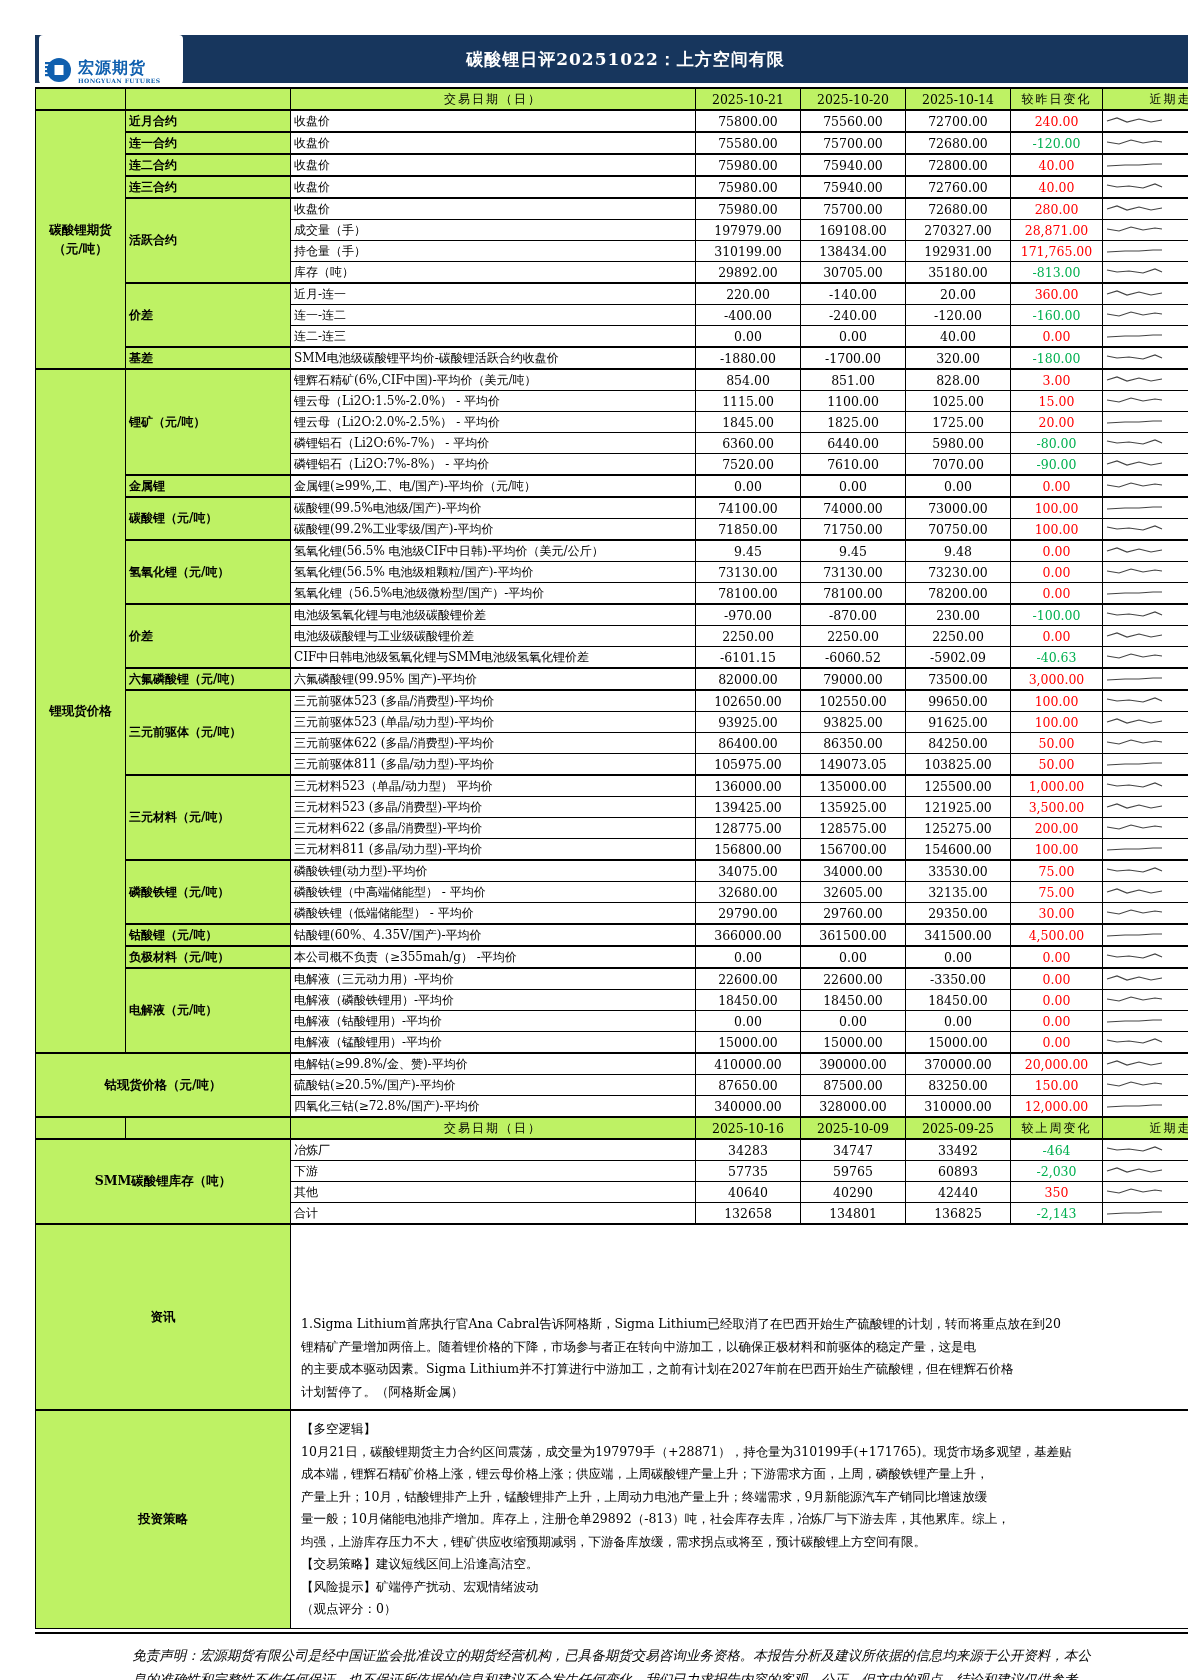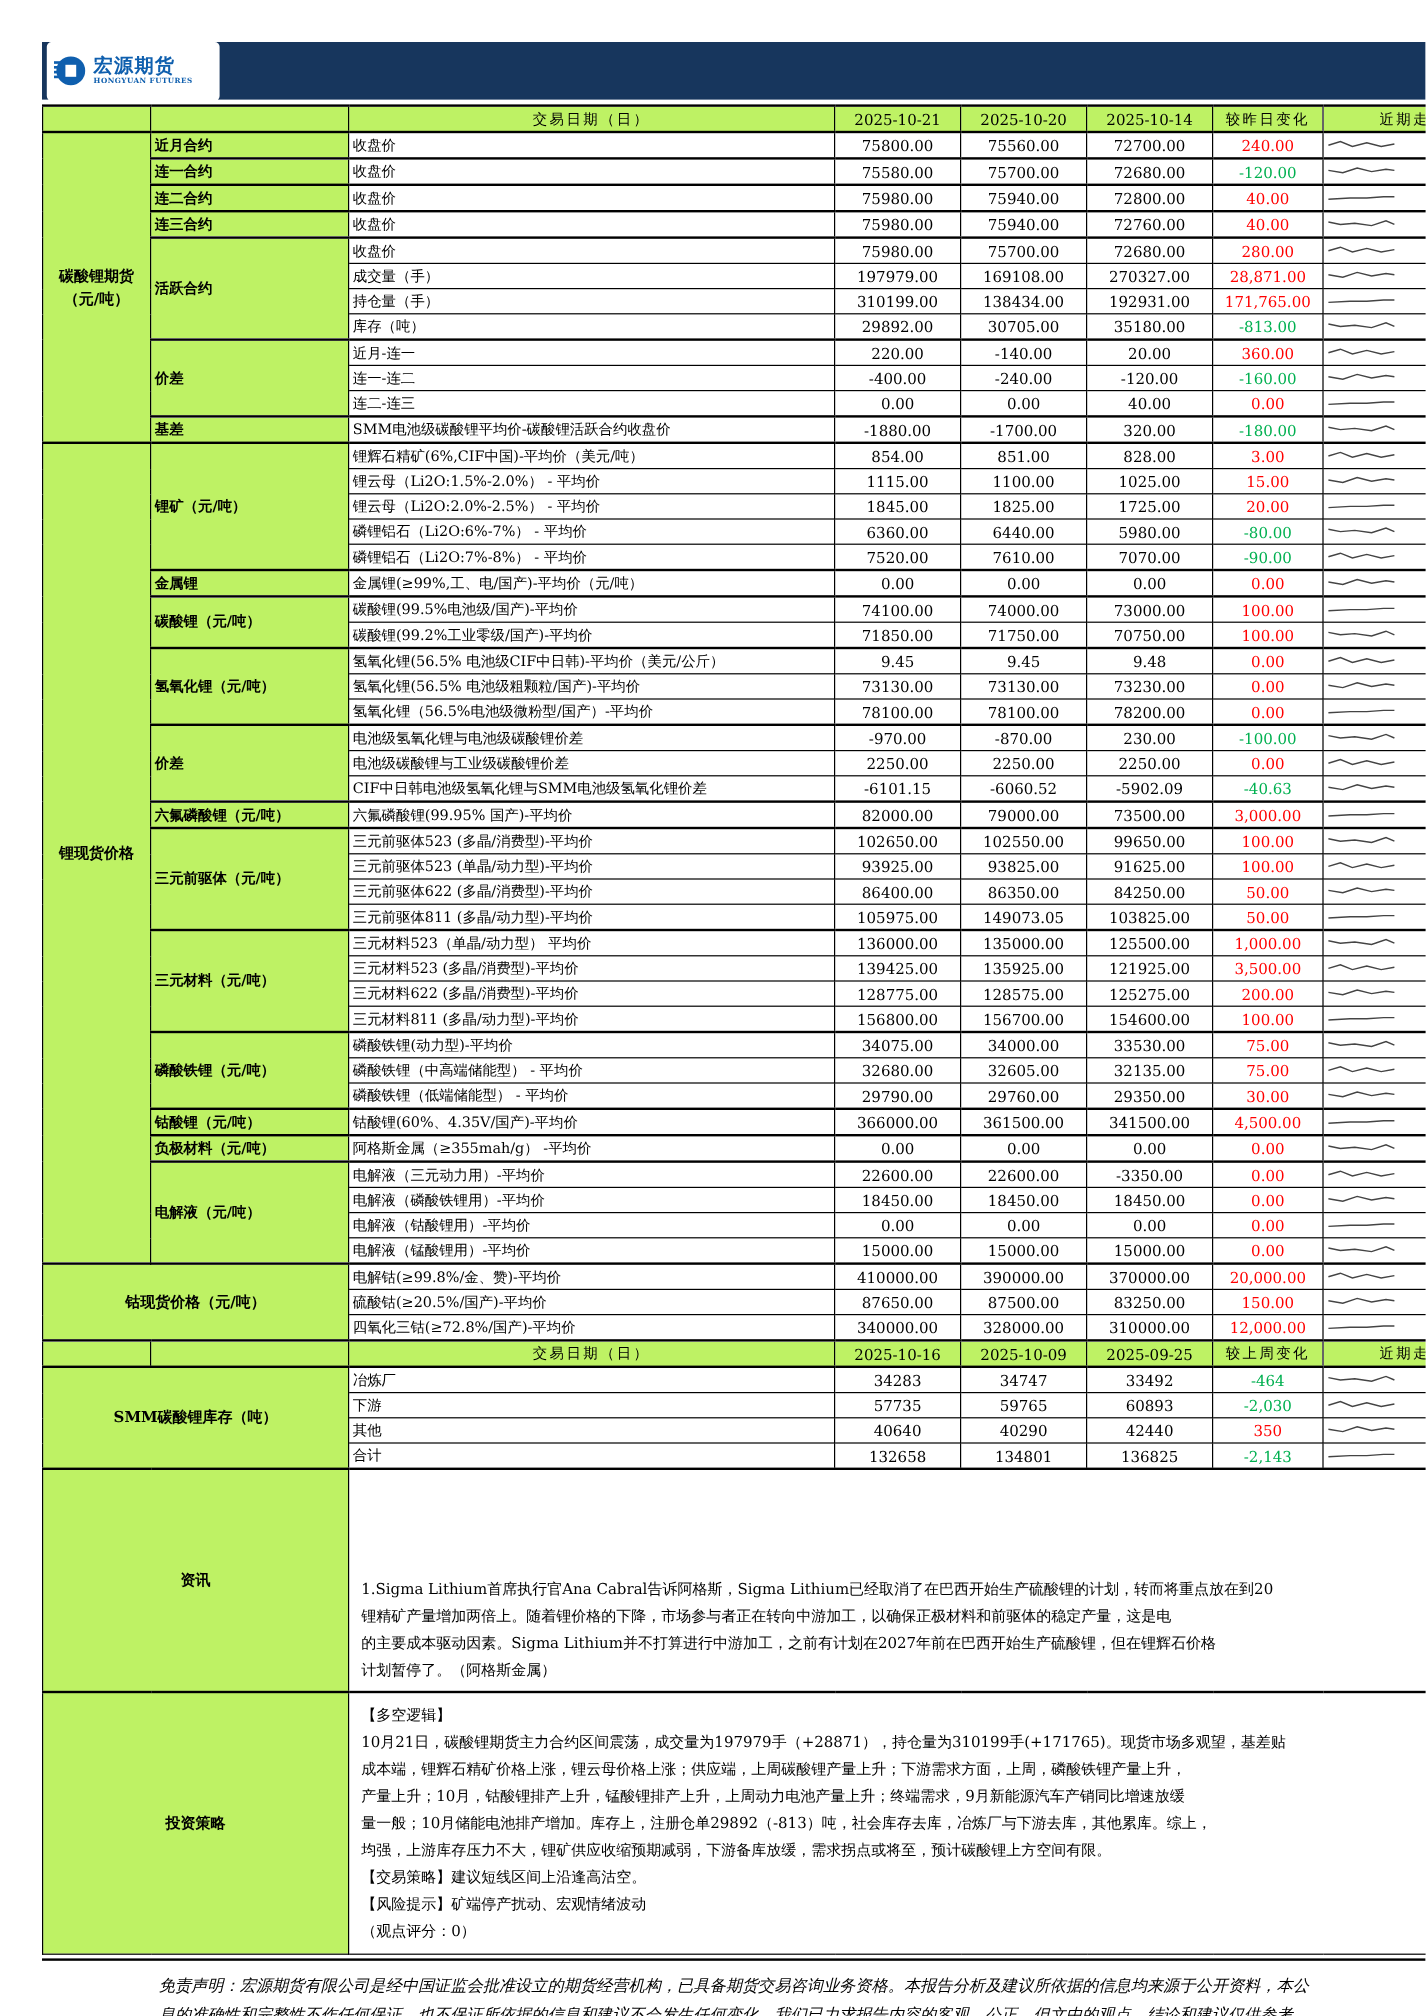--- a/index.html
+++ b/index.html
@@ -2,21 +2,21 @@
 <html><head>
 <meta charset="utf-8">
 <style>
   html,body{margin:0;padding:0;background:#fff;}
   body{width:1188px;height:1680px;overflow:hidden;position:relative;
        font-family:"DejaVu Serif","Liberation Serif",serif;color:#000;}
   .page{position:absolute;left:35px;top:35px;width:1153px;}
   
   .titlebar{height:48px;background:#17365D;display:flex;align-items:center;}
   .logo{background:#fff;border-radius:4px;height:49px;width:132px;margin-left:4px;
-        display:flex;align-items:center;padding:0 6px;gap:6px;flex:none;}
+        display:flex;align-items:flex-end;padding:0 6px;gap:6px;flex:none;}
   .logo-mark{width:27px;height:27px;flex:none;}
   .logo-text{display:flex;flex-direction:column;line-height:1;}
   .logo-cn{font-weight:bold;font-size:16px;color:#0f5fae;letter-spacing:1px;white-space:nowrap;}
   .logo-en{font-size:6px;color:#0f5fae;font-weight:bold;letter-spacing:.4px;white-space:nowrap;margin-top:2px;}
   .doc-title{flex:1;text-align:center;color:#fff;font-weight:bold;font-size:17px;letter-spacing:1px;padding-right:120px;}
   
   table{border-collapse:collapse;table-layout:fixed;width:1217px;margin-top:4px;}
   td{border:1px solid #000;height:20px;font-size:12px;padding:0 3px;overflow:hidden;
      white-space:nowrap;vertical-align:middle;}
   .gray{background:#bef264;}
@@ -51,20 +51,21 @@
         <rect x="0" y="13" width="9" height="2.2" fill="#0f5fae"></rect>
         <rect x="0" y="17" width="8" height="2.2" fill="#0f5fae"></rect>
         <rect x="9.5" y="8" width="9" height="10" fill="#fff"></rect>
         <rect x="20" y="6" width="3" height="14" fill="#0f5fae"></rect>
       </svg>
       <div class="logo-text">
         <span class="logo-cn">宏源期货</span>
         <span class="logo-en">HONGYUAN FUTURES</span>
       </div>
     </div>
+    <div class="doc-title">碳酸锂日评20251022：上方空间有限</div>
   </div>
 
   <table id="main-table">
     <colgroup>
       <col style="width:90px">
         <col style="width:165px">
         <col style="width:405px">
       <col style="width:105px">
         <col style="width:105px">
         <col style="width:105px">
@@ -487,21 +488,21 @@
           <td class="val">366000.00</td>
           <td class="val">361500.00</td>
           <td class="val">341500.00</td>
           <td class="val up">4,500.00</td>
           <td class="trendc"><svg width="60" height="14" viewBox="0 0 60 14">
               <polyline points="2,9 20,8 34,8 48,7 57,7" fill="none" stroke="#444" stroke-width="1.2"></polyline>
             </svg></td>
         </tr>
         <tr class="gstart">
           <td class="gray sub" rowspan="1">负极材料（元/吨）</td>
-          <td class="metric-l">阿格斯金属（≥355mah/g） -平均价</td>
+          <td class="metric-l">本公司概不负责（≥355mah/g） -平均价</td>
           <td class="val">0.00</td>
           <td class="val">0.00</td>
           <td class="val">0.00</td>
           <td class="val up">0.00</td>
           <td class="trendc"><svg width="60" height="14" viewBox="0 0 60 14">
               <polyline points="2,6 12,8 24,7 38,9 50,5 57,8" fill="none" stroke="#444" stroke-width="1.2"></polyline>
             </svg></td>
         </tr>
         <tr class="gstart">
           <td class="gray sub" rowspan="4">电解液（元/吨）</td>

